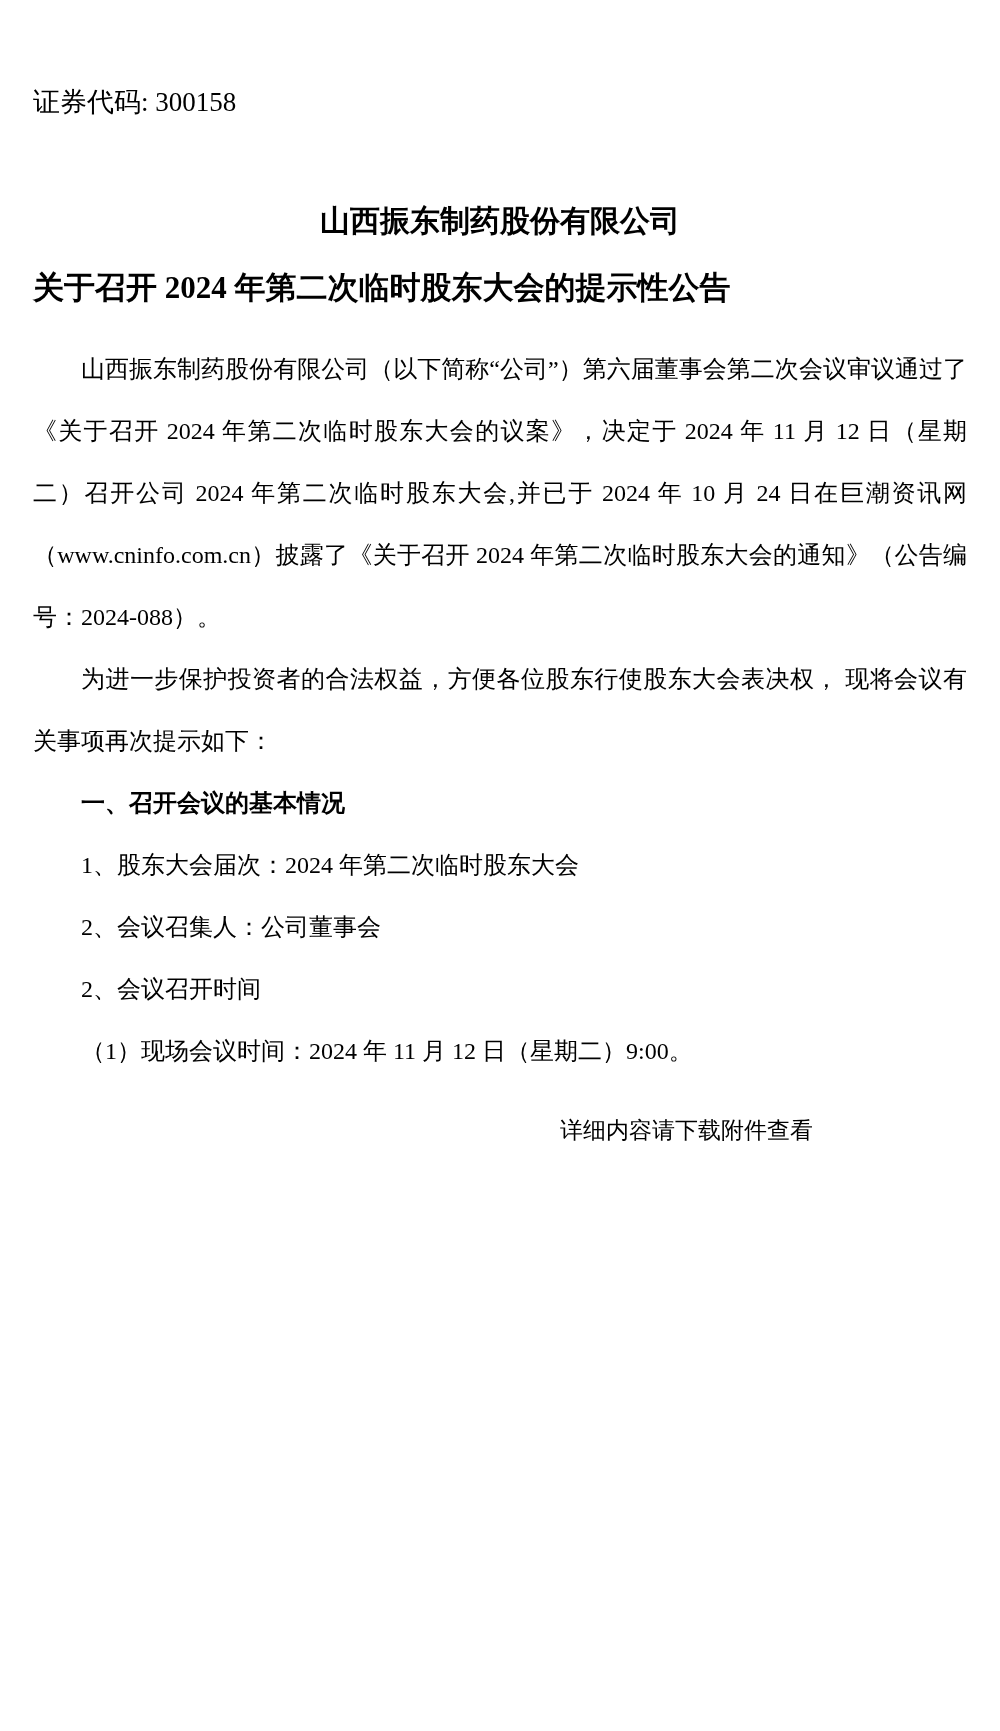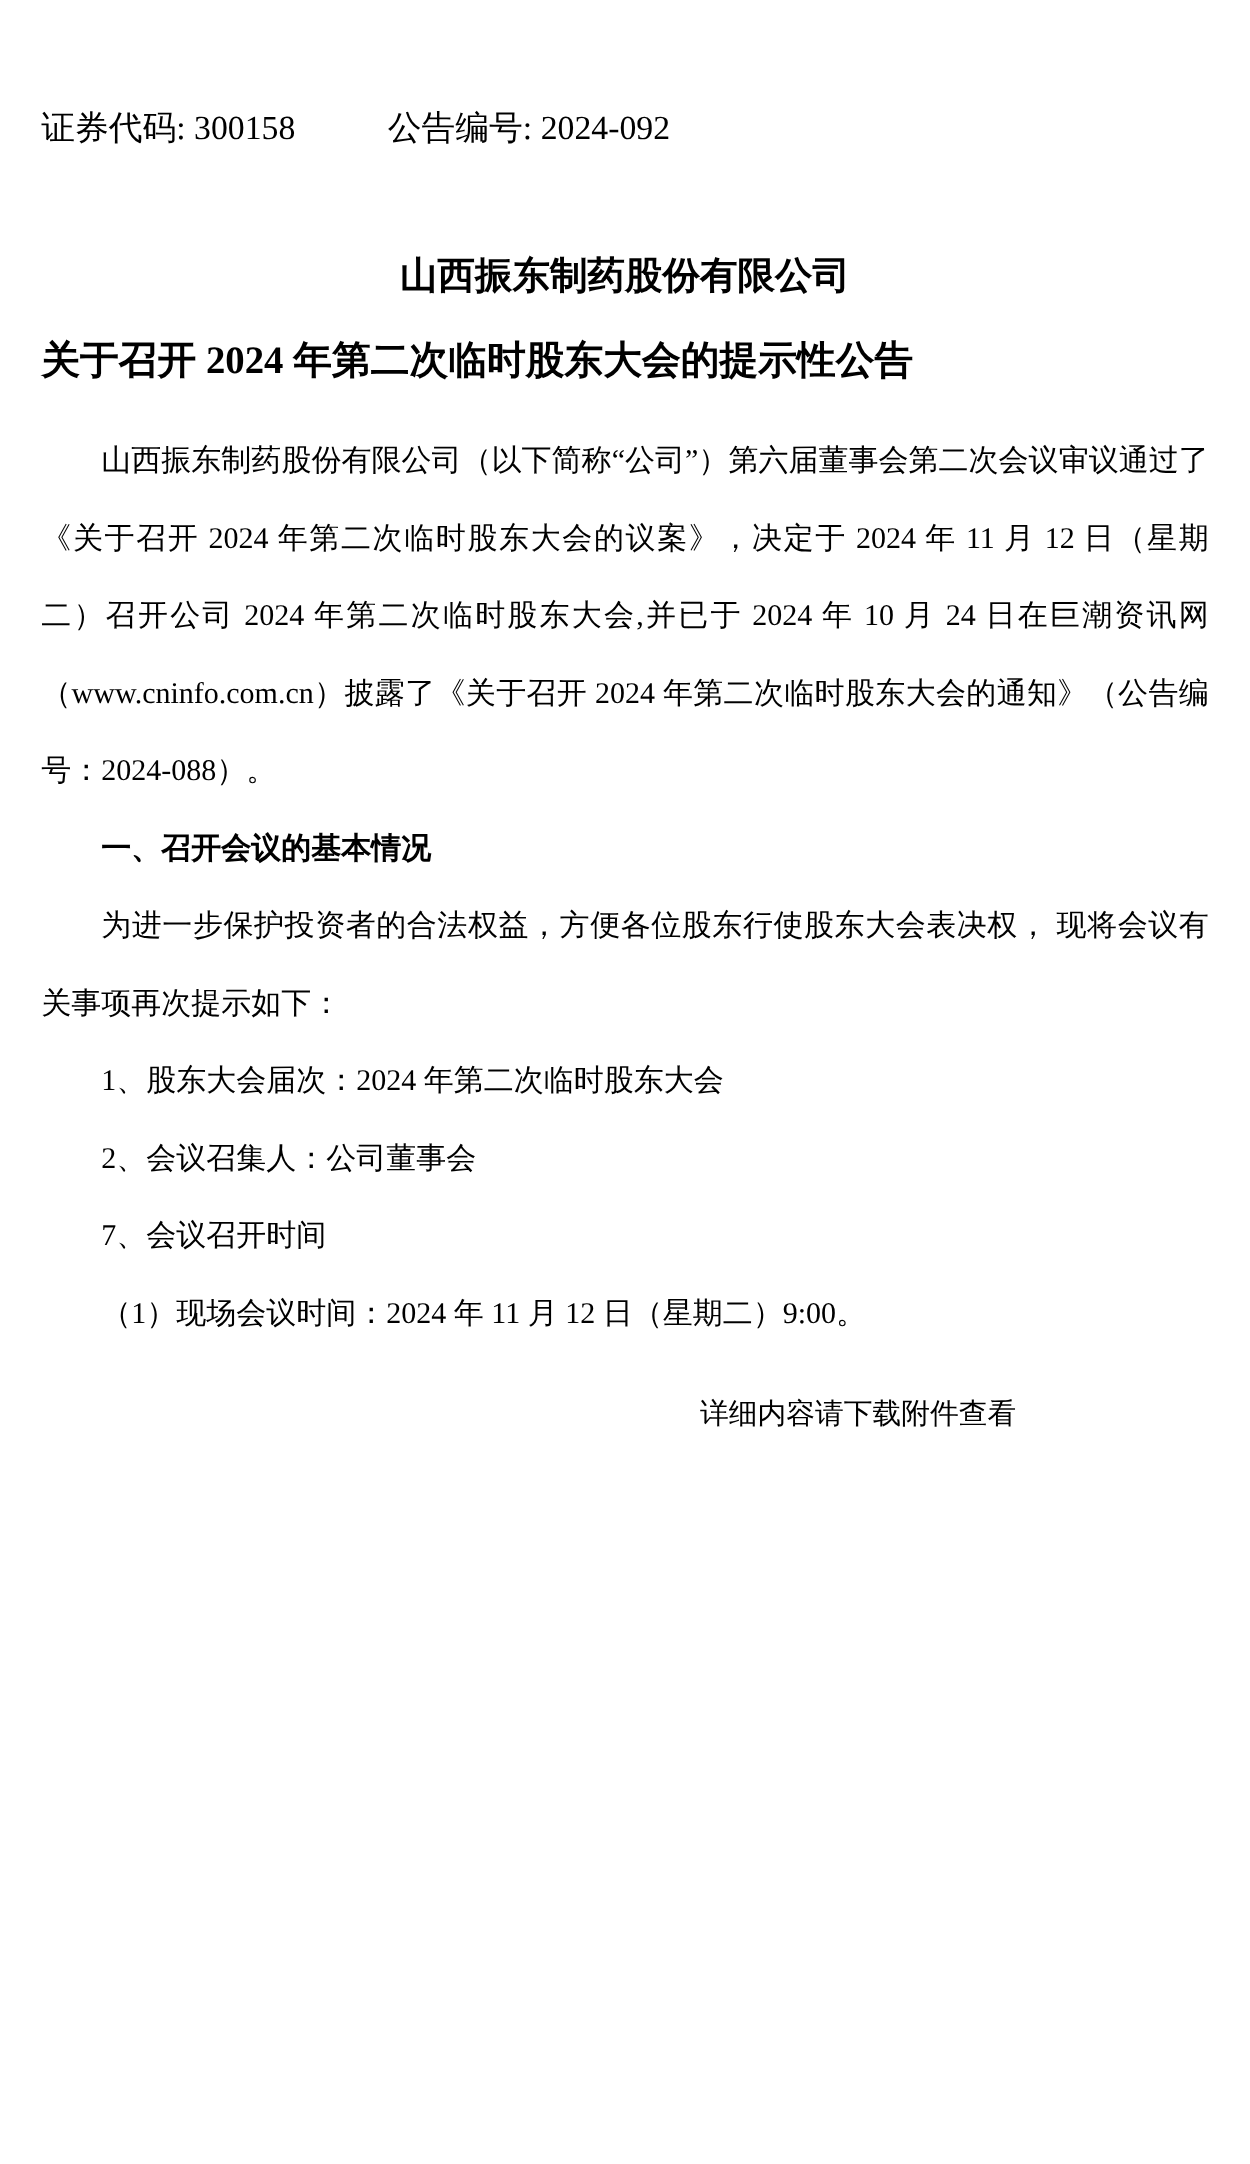--- a/index.html
+++ b/index.html
@@ -77,37 +77,36 @@
     white-space: nowrap;
   }
 </style>
 </head>
 <body>
 
 <div class="doc">
 
   <div class="doc-header">
     <span>证券代码: 300158</span>
-    <span>公告编号: 2024-092</span>
   </div>
 
   <h1 class="title-main">山西振东制药股份有限公司</h1>
   <h2 class="title-sub">关于召开 2024 年第二次临时股东大会的提示性公告</h2>
 
 
   <p class="para first-after-box">山西振东制药股份有限公司（以下简称“公司”）第六届董事会第二次会议审议通过了《关于召开 2024 年第二次临时股东大会的议案》，决定于 2024 年 11 月 12 日（星期二）召开公司 2024 年第二次临时股东大会,并已于 2024 年 10 月 24 日在巨潮资讯网（www.cninfo.com.cn）披露了《关于召开 2024 年第二次临时股东大会的通知》（公告编号：2024-088）。</p>
 
+  <p class="para">为进一步保护投资者的合法权益，方便各位股东行使股东大会表决权， 现将会议有关事项再次提示如下：</p>
+
   <p class="para heading">一、召开会议的基本情况</p>
-
-  <p class="para">为进一步保护投资者的合法权益，方便各位股东行使股东大会表决权， 现将会议有关事项再次提示如下：</p>
 
   <p class="para">1、股东大会届次：2024 年第二次临时股东大会</p>
 
   <p class="para">2、会议召集人：公司董事会</p>
 
 
-  <p class="para">7、会议召开时间</p>
+  <p class="para">2、会议召开时间</p>
 
   <p class="para">（1）现场会议时间：2024 年 11 月 12 日（星期二）9:00。</p>
 
   <div class="footer-hint">详细内容请下载附件查看</div>
 
 </div>
 
 </body></html>

